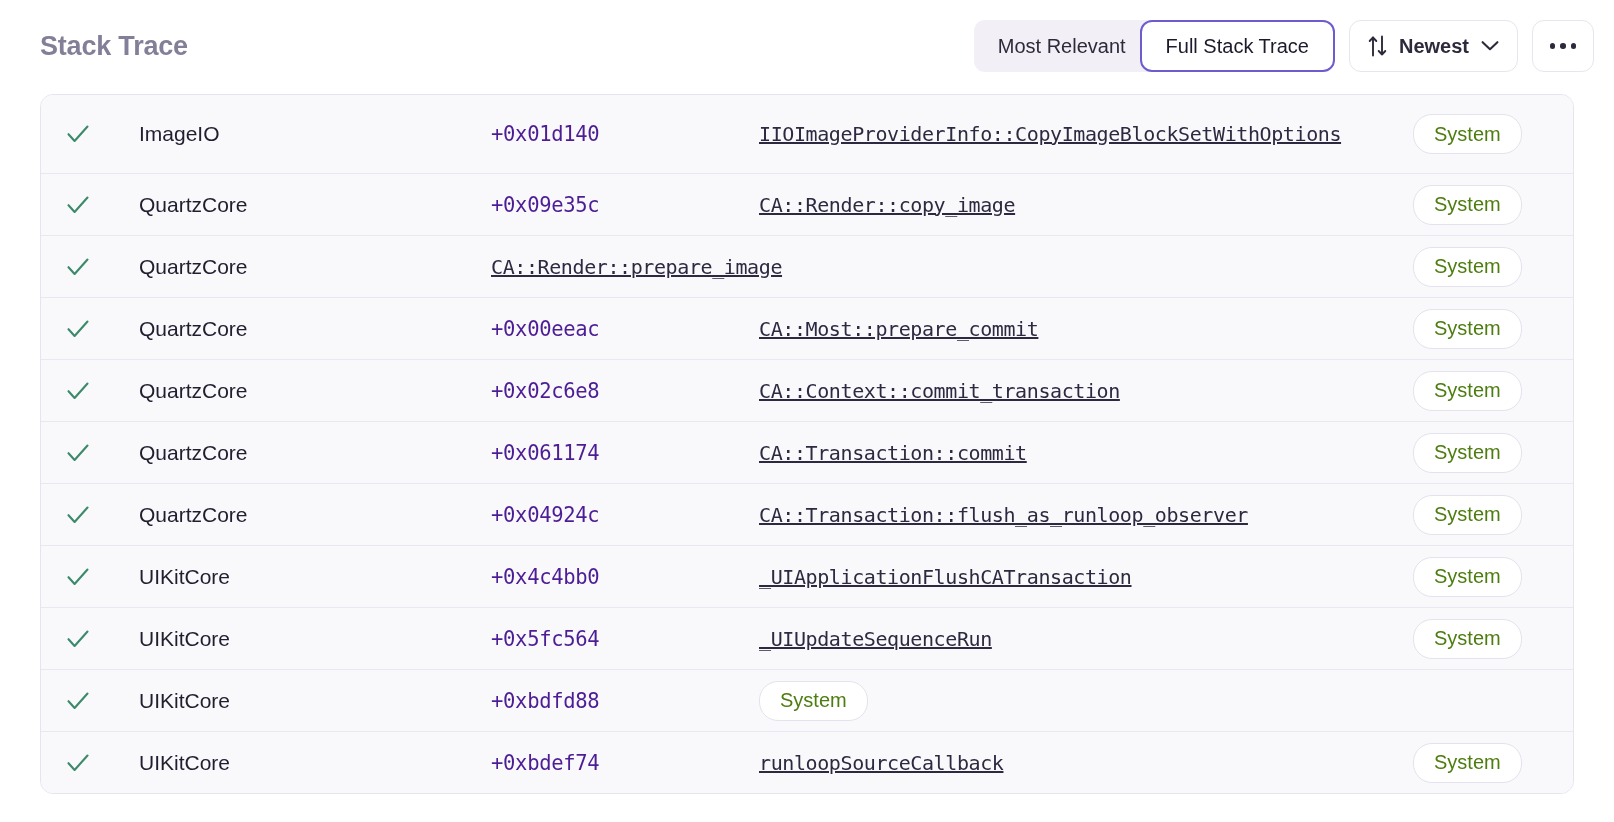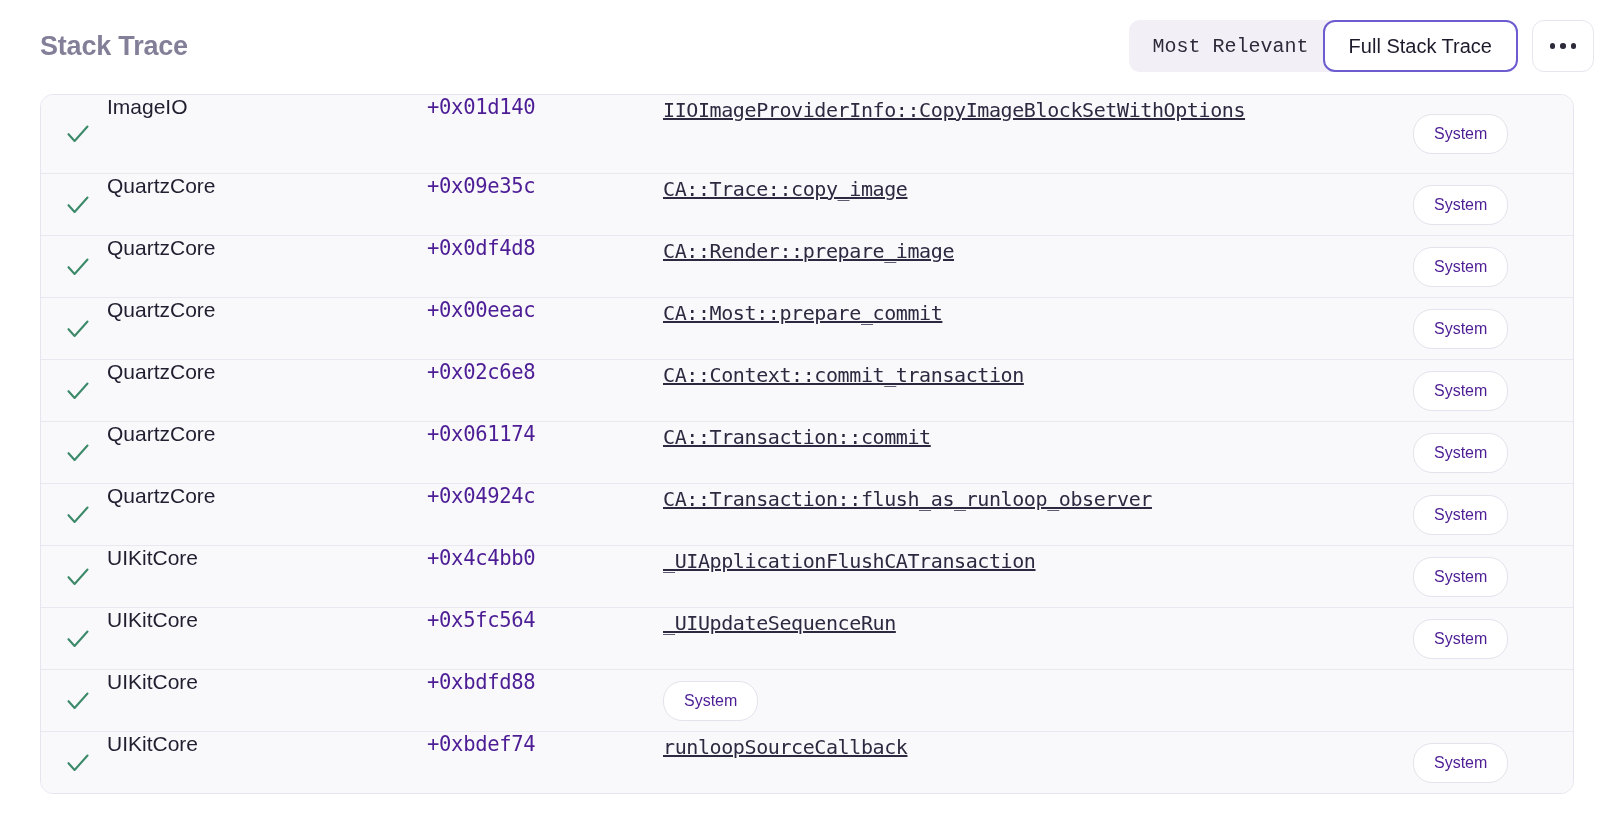--- a/index.html
+++ b/index.html
@@ -70,21 +70,20 @@
     border: none;
     background: none;
   }
   .seg-btn.inactive {
     background: #f2f0f6;
     color: #2e2a3b;
     border-radius: 11px 0 0 11px;
     padding: 0 26px 0 24px;
     font-weight: 400;
     margin-right: -12px;
-    font-family: Liberation Mono, monospace;
   }
   .seg-btn.active {
     background: #ffffff;
     color: #1d1a2b;
     font-weight: 400;
     border: 2.5px solid #6c5cd0;
     border-radius: 12px;
     padding: 0 24px;
     position: relative;
     z-index: 2;
@@ -159,26 +158,28 @@
     width: 1534px;
     background: #f9f9fb;
     border: 1.5px solid #e6e4ee;
     border-radius: 13px;
     box-sizing: border-box;
     overflow: hidden;
   }
 
   .frame-row {
     display: flex;
+    align-items: center;
     min-height: 62px;
     border-top: 1.5px solid #e9e7f0;
     box-sizing: border-box;
     background: #f9f9fb;
     padding: 0 0 0 0;
     cursor: pointer;
+    gap: 32px;
   }
   .frame-row:first-child {
     border-top: none;
   }
   .frame-row.tall {
     min-height: 78px;
   }
 
   .col-check {
     width: 66px;
@@ -241,40 +242,54 @@
   }
   .badge {
     display: inline-flex;
     align-items: center;
     justify-content: center;
     height: 38px;
     padding: 0 20px;
     border: 1.5px solid #e4e2ec;
     border-radius: 19px;
     background: #ffffff;
-    font-size: 16px;
-    color: #4c1d95;
+    font-size: 20px;
+    color: #4d7c0f;
     white-space: nowrap;
   }
 </style>
 </head>
 <body>
 
 <div class="page">
 
   <div class="header">
     <div class="panel-title">Stack Trace</div>
 
     <div class="toolbar">
 
       <div class="segmented">
         <button class="seg-btn inactive">Most Relevant</button>
         <button class="seg-btn active">Full Stack Trace</button>
       </div>
 
+      <button class="sort-btn">
+        <span class="sort-icon">
+          <svg width="19" height="22" viewBox="0 0 19 22" fill="none" xmlns="http://www.w3.org/2000/svg">
+            <path d="M5 20.5V2.5M5 2.5L1.7 6M5 2.5L8.3 6" stroke="#2e2a3b" stroke-width="1.9" stroke-linecap="round" stroke-linejoin="round"></path>
+            <path d="M14 1.5V19.5M14 19.5L10.7 16M14 19.5L17.3 16" stroke="#2e2a3b" stroke-width="1.9" stroke-linecap="round" stroke-linejoin="round"></path>
+          </svg>
+        </span>
+        <span class="sort-label">Newest</span>
+        <span class="chev">
+          <svg width="18" height="12" viewBox="0 0 18 12" fill="none" xmlns="http://www.w3.org/2000/svg">
+            <path d="M1.6 2.2L9 9.2L16.4 2.2" stroke="#2e2a3b" stroke-width="2.1" stroke-linecap="round" stroke-linejoin="round"></path>
+          </svg>
+        </span>
+      </button>
 
       <button class="more-btn">
         <span class="more-dots">
           <i></i>
             <i></i>
             <i></i>
         </span>
       </button>
 
     </div>
@@ -299,35 +314,34 @@
       <div class="frame-row">
         <div class="col-check">
           <span class="check-icon">
             <svg width="26" height="26" viewBox="0 0 26 26" fill="none" xmlns="http://www.w3.org/2000/svg">
               <path d="M3.5 13.2L9.6 20L22.5 5.5" stroke="#3d8a6b" stroke-width="2.1" stroke-linecap="round" stroke-linejoin="round"></path>
             </svg>
           </span>
         </div>
         <div class="col-module">QuartzCore</div>
         <div class="col-offset">+0x09e35c</div>
-        <div class="col-symbol">CA::Trace::copy_image</div>
-        <div class="col-badge">
-          <span class="badge">System</span>
-        </div>
-      </div>
-      <div class="frame-row">
-        <div class="col-check">
-          <span class="check-icon">
-            <svg width="26" height="26" viewBox="0 0 26 26" fill="none" xmlns="http://www.w3.org/2000/svg">
-              <path d="M3.5 13.2L9.6 20L22.5 5.5" stroke="#3d8a6b" stroke-width="2.1" stroke-linecap="round" stroke-linejoin="round"></path>
-            </svg>
-          </span>
-        </div>
-        <div class="col-module">QuartzCore</div>
-        <div class="col-offset">+0x0df4d8</div>
+        <div class="col-symbol">CA::Render::copy_image</div>
+        <div class="col-badge">
+          <span class="badge">System</span>
+        </div>
+      </div>
+      <div class="frame-row">
+        <div class="col-check">
+          <span class="check-icon">
+            <svg width="26" height="26" viewBox="0 0 26 26" fill="none" xmlns="http://www.w3.org/2000/svg">
+              <path d="M3.5 13.2L9.6 20L22.5 5.5" stroke="#3d8a6b" stroke-width="2.1" stroke-linecap="round" stroke-linejoin="round"></path>
+            </svg>
+          </span>
+        </div>
+        <div class="col-module">QuartzCore</div>
         <div class="col-symbol">CA::Render::prepare_image</div>
         <div class="col-badge">
           <span class="badge">System</span>
         </div>
       </div>
       <div class="frame-row">
         <div class="col-check">
           <span class="check-icon">
             <svg width="26" height="26" viewBox="0 0 26 26" fill="none" xmlns="http://www.w3.org/2000/svg">
               <path d="M3.5 13.2L9.6 20L22.5 5.5" stroke="#3d8a6b" stroke-width="2.1" stroke-linecap="round" stroke-linejoin="round"></path>

